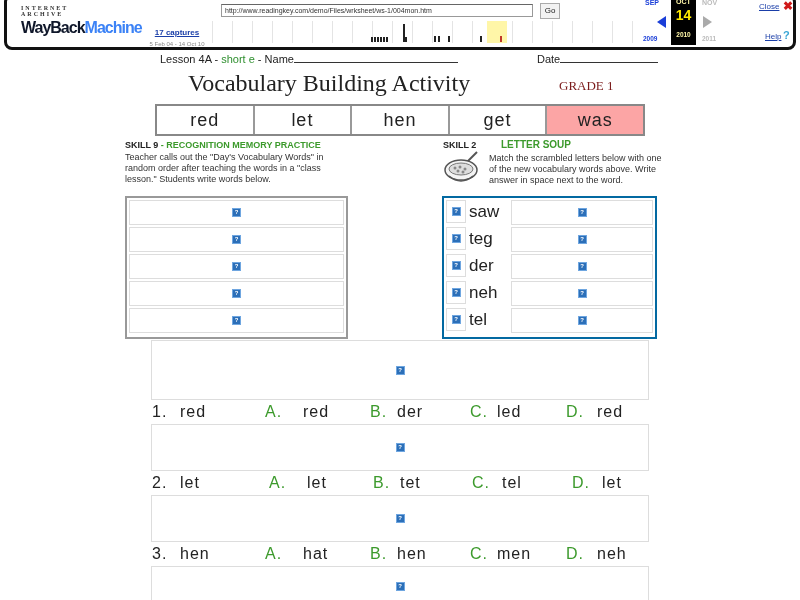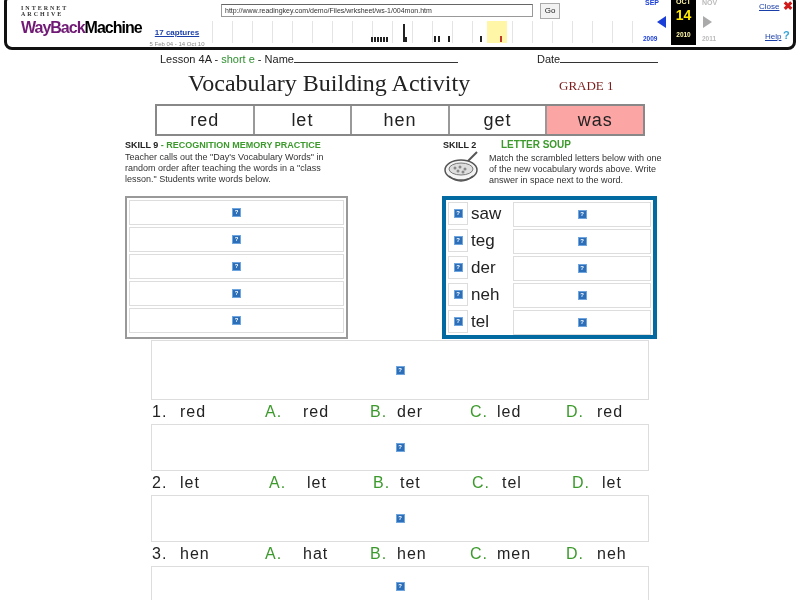--- a/index.html
+++ b/index.html
@@ -4,22 +4,22 @@
 <style>
   * { box-sizing: border-box; margin: 0; padding: 0; }
   html, body { width: 800px; height: 600px; overflow: hidden; background: #fff; font-family: "Liberation Sans", sans-serif; color: #222; }
   #root { position: relative; width: 800px; height: 600px; }
 
   
   .wb-bar { position: absolute; left: 4px; top: -6px; width: 792px; height: 56px; border: 3px solid #111; border-radius: 8px; background: #fff; }
   .wb-logo { position: absolute; left: 14px; top: 8px; width: 90px; }
   .wb-logo .ia { font-family: "Liberation Serif", serif; font-size: 6px; letter-spacing: 2px; color: #333; font-weight: bold; }
   .wb-logo .wm { margin-top: 2px; font-family: "Liberation Sans", sans-serif; font-weight: bold; font-size: 16px; letter-spacing: -1px; line-height: 18px; }
-  .wb-logo .wm .wb { color: #701a75; }
-  .wb-logo .wm .mc { color: #000000; }
+  .wb-logo .wm .wb { color: #0f172a; }
+  .wb-logo .wm .mc { color: #3b82f6; }
   .wb-captures { position: absolute; left: 130px; top: 24px; width: 80px; text-align: center; }
   .wb-captures a { font-size: 8px; color: #1a3ea8; text-decoration: underline; font-weight: bold; }
   .wb-captures .range { font-size: 6px; color: #888; margin-top: 2px; }
   .wb-url { position: absolute; left: 214px; top: 7px; width: 312px; height: 13px; border: 1px solid #999; border-top-color: #666; background: #fff; font-size: 7px; color: #333; padding: 2px 3px; line-height: 8px; white-space: nowrap; overflow: hidden; }
   .wb-go { position: absolute; left: 533px; top: 6px; width: 20px; height: 16px; border: 1px solid #aaa; background: #f2f2f2; font-size: 8px; text-align: center; line-height: 14px; color: #222; }
   .wb-timeline { position: absolute; left: 205px; top: 24px; width: 430px; height: 22px; }
   .wb-tl-grid { position: absolute; top: 0; width: 1px; height: 22px; background: #e4e4e4; }
   .wb-tl-hl { position: absolute; top: 0; left: 275px; width: 20px; height: 22px; background: #fff6a8; }
   .wb-tl-tick { position: absolute; bottom: 1px; width: 2px; background: #222; }
   .wb-month { position: absolute; top: 2px; font-size: 7px; font-weight: bold; }
@@ -48,21 +48,21 @@
   .vocab-cell:last-child { border-right: none; background: #fca5a5; }
 
   .skill-head { position: absolute; font-size: 9px; font-weight: bold; white-space: nowrap; }
   .skill-head .green { color: #3c9a2c; }
   .skill-text { position: absolute; font-size: 9px; line-height: 11px; color: #333; }
 
   .skill1-box { position: absolute; left: 125px; top: 196px; width: 223px; height: 143px; border: 2px solid #999; padding: 2px; }
   .s1-field { width: 100%; height: 25px; border: 1px solid #ddd; margin-bottom: 2px; display: flex; align-items: center; justify-content: center; }
   .qicon { width: 9px; height: 9px; background: #2c6fb8; border: 1px solid #6fa6e0; color: #fff; font-size: 6px; line-height: 7px; text-align: center; font-weight: bold; }
 
-  .skill2-box { position: absolute; left: 442px; top: 196px; width: 215px; height: 143px; border: 4px solid #0369a1; padding: 2px; }
+  .skill2-box { position: absolute; left: 442px; top: 196px; width: 215px; height: 143px; border: 2px solid #0369a1; padding: 2px; }
   .s2-row { display: flex; height: 25px; margin-bottom: 2px; }
   .s2-qbox { width: 20px; height: 23px; border: 1px solid #ddd; display: flex; align-items: center; justify-content: center; }
   .s2-word { width: 45px; font-size: 17px; line-height: 23px; padding-left: 3px; color: #222; }
   .s2-ans { flex: 1; border: 1px solid #ddd; display: flex; align-items: center; justify-content: center; }
 
   .soup-icon { position: absolute; left: 443px; top: 150px; width: 40px; height: 36px; }
 
   .big-field { position: absolute; left: 151px; width: 498px; border: 1px solid #ddd; display: flex; align-items: center; justify-content: center; }
   .q-line { position: absolute; left: 152px; font-size: 16px; color: #222; white-space: nowrap; letter-spacing: 1px; }
   .q-line span { position: absolute; top: 0; }

